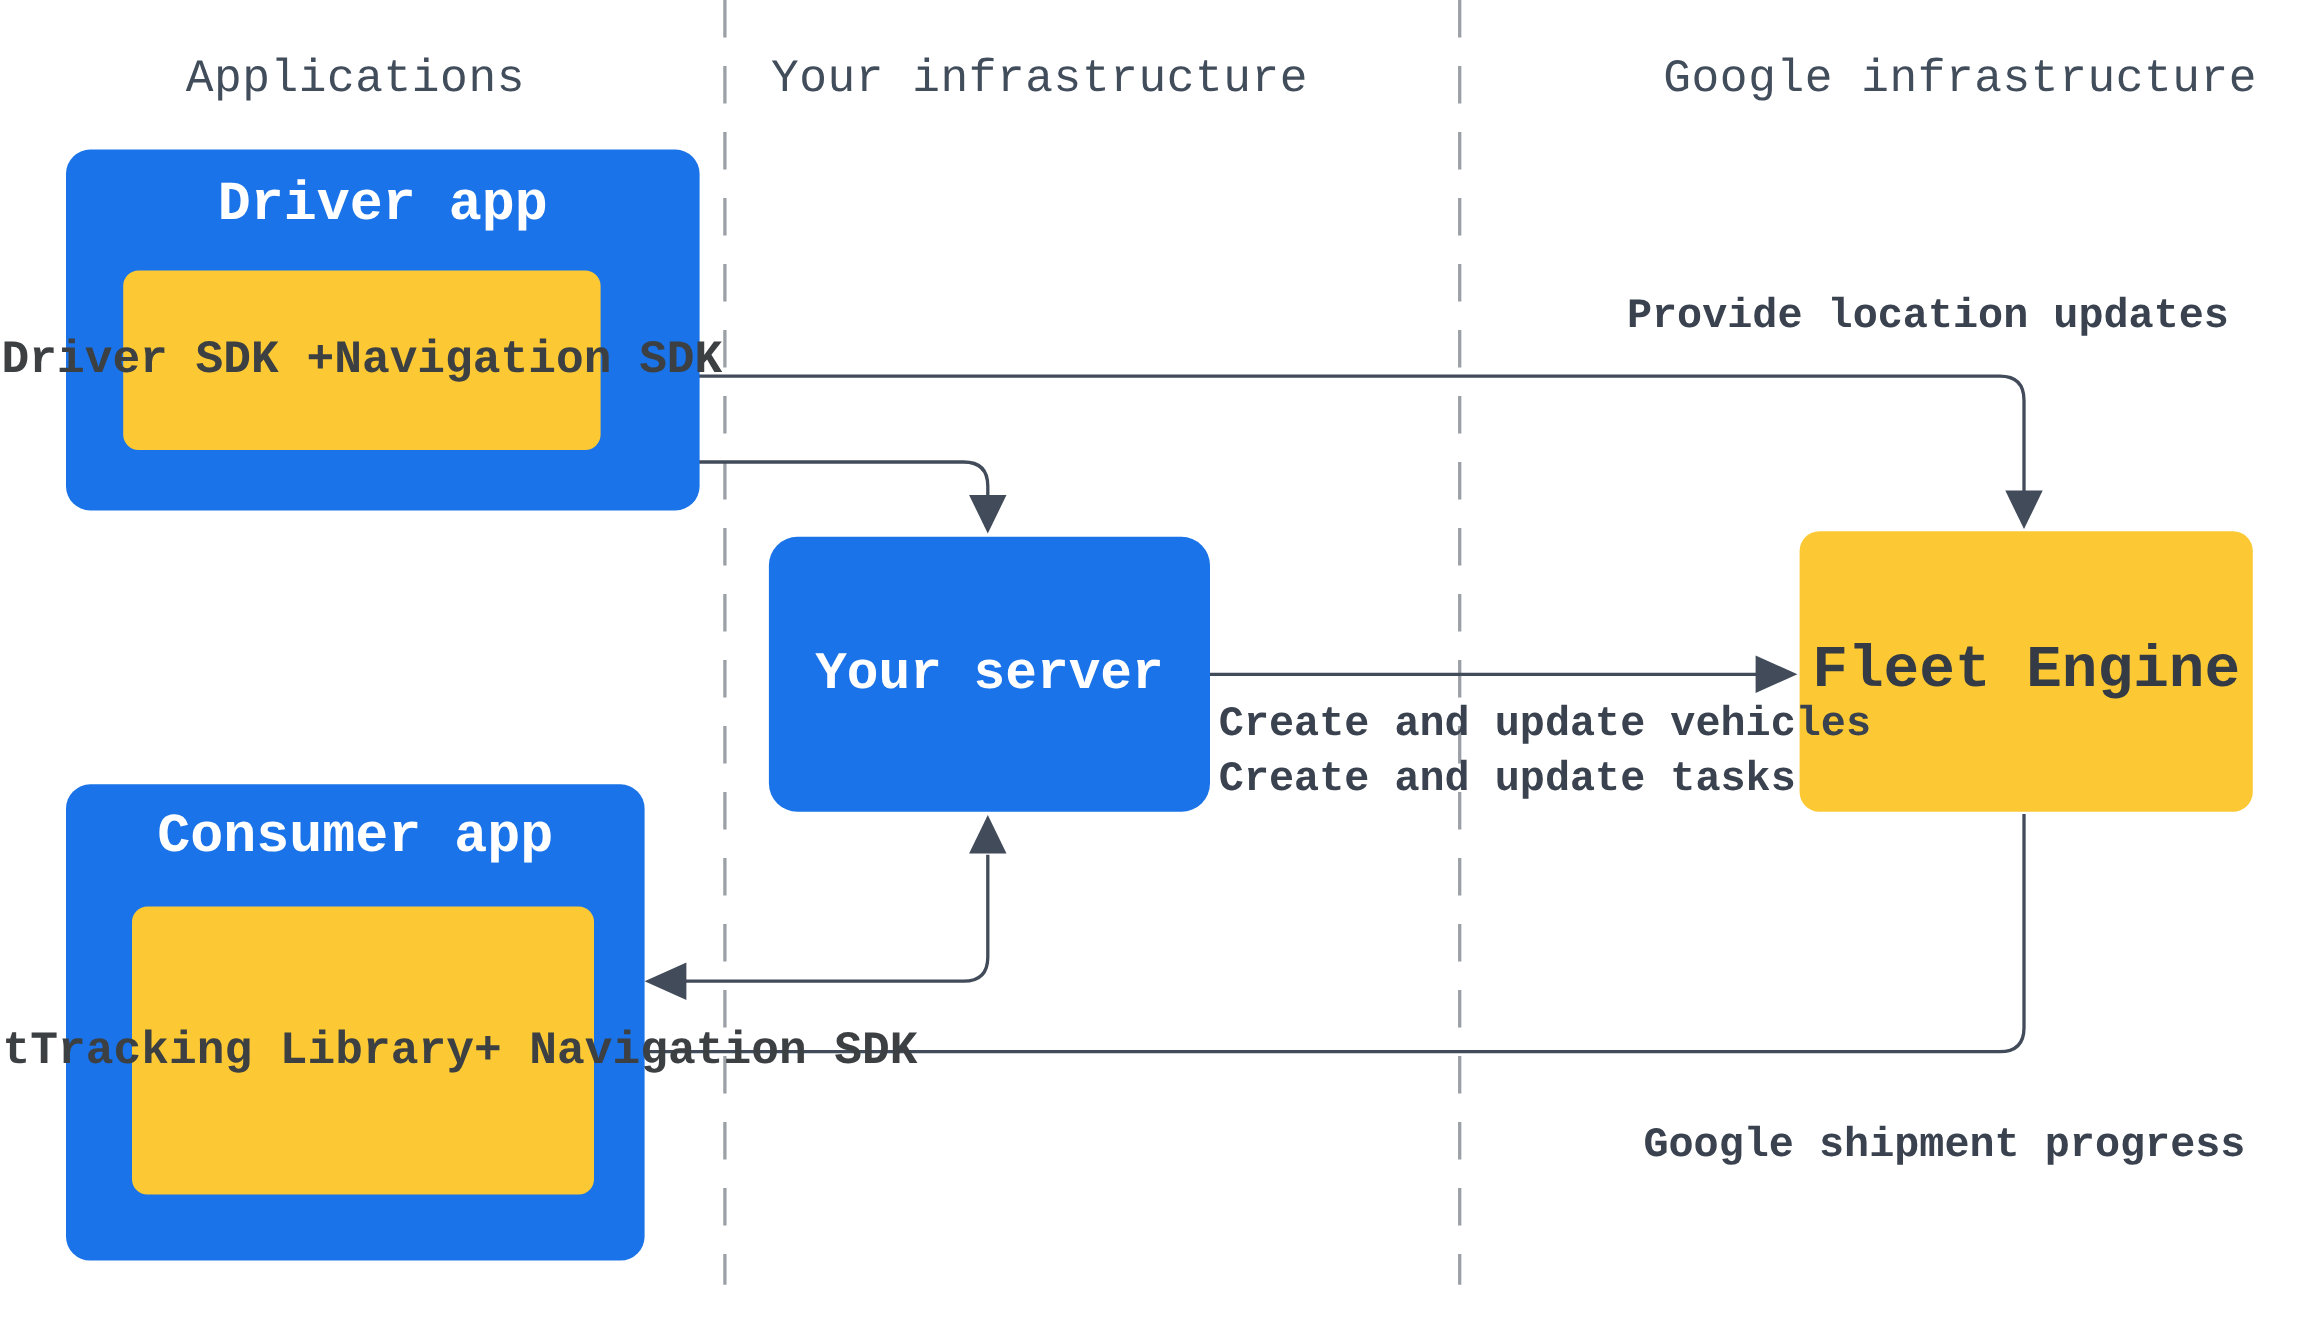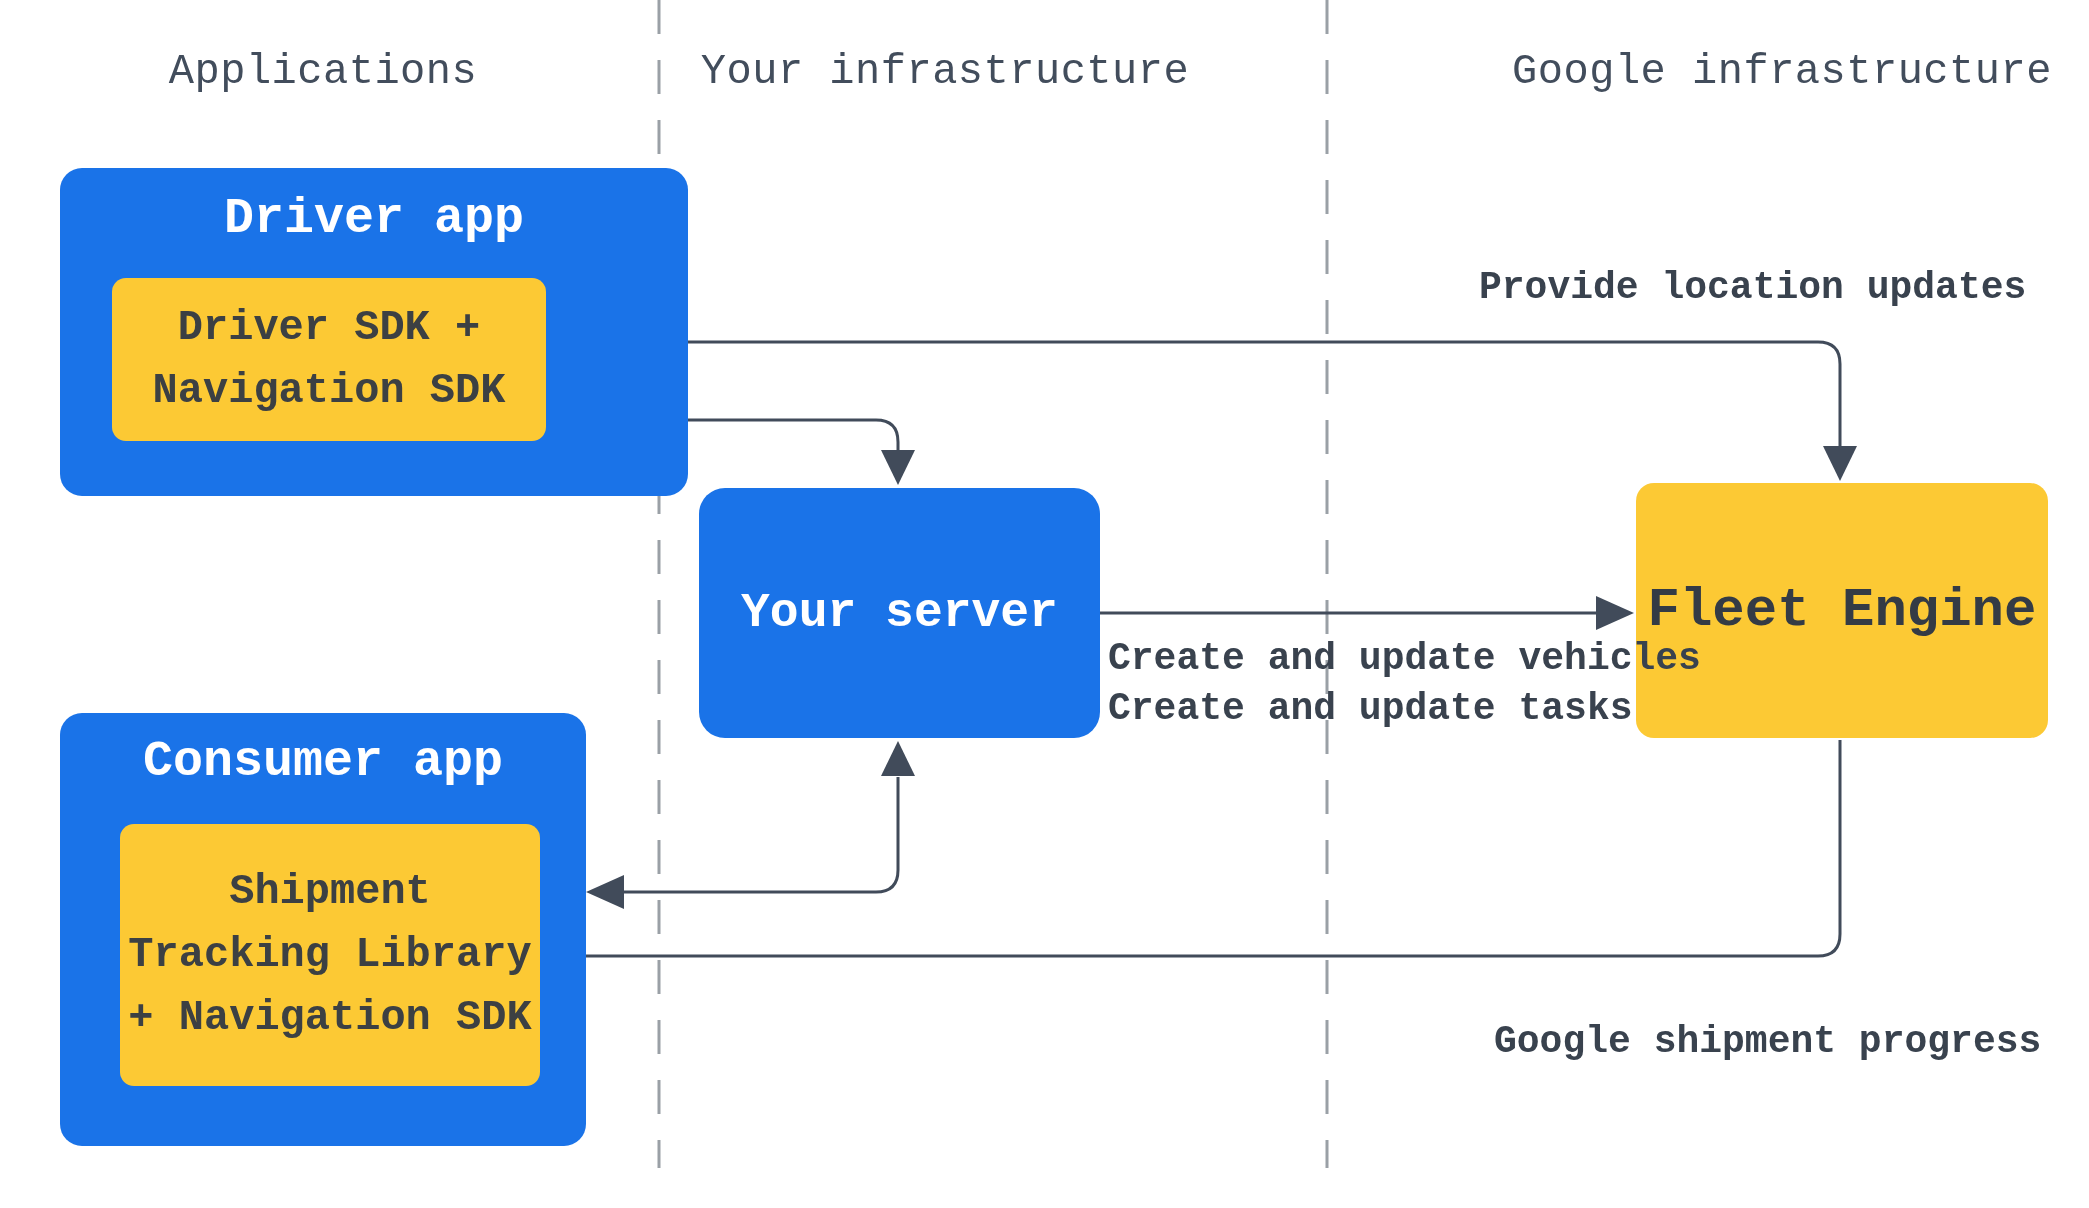--- a/index.html
+++ b/index.html
@@ -47,35 +47,35 @@
     color: #ffffff;
     font-weight: 700;
     font-size: 50px;
     line-height: 1;
   }
   .sdk-box {
     position: absolute;
     background: #fcc934;
     border-radius: 14px;
     display: flex;
-    flex-direction: column;
+    flex-direction: row;
     align-items: center;
     justify-content: center;
     z-index: 3;
   }
   .sdk-line {
     display: block;
     text-align: center;
     color: #3c4043;
     font-weight: 700;
     font-size: 42px;
     line-height: 63px;
     white-space: nowrap;
   }
-  #node-driver-app   { left: 60px;  top: 168px; width: 628px; height: 328px; }
+  #node-driver-app   { left: 60px;  top: 136px; width: 576px; height: 328px; }
   #node-driver-app .node-title { margin-top: 26px; }
   #driver-sdk-box    { left: 52px;  top: 110px; width: 434px; height: 163px; }
 
   #node-consumer-app { left: 60px;  top: 713px; width: 526px; height: 433px; }
   #node-consumer-app .node-title { margin-top: 24px; }
   #consumer-sdk-box  { left: 60px;  top: 111px; width: 420px; height: 262px; }
 
   #node-your-server {
     left: 699px; top: 488px; width: 401px; height: 250px;
     border-radius: 26px;

